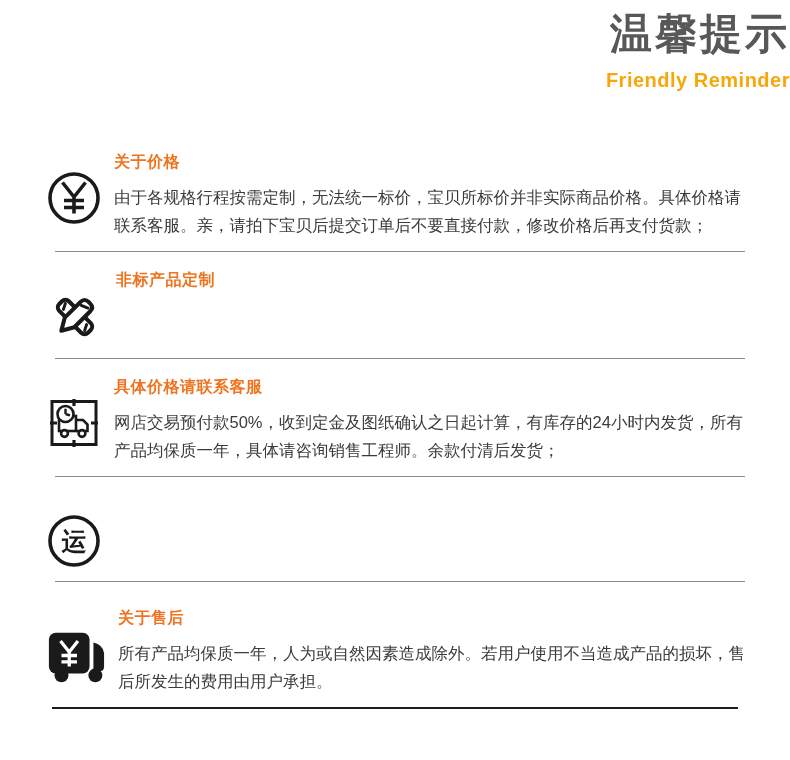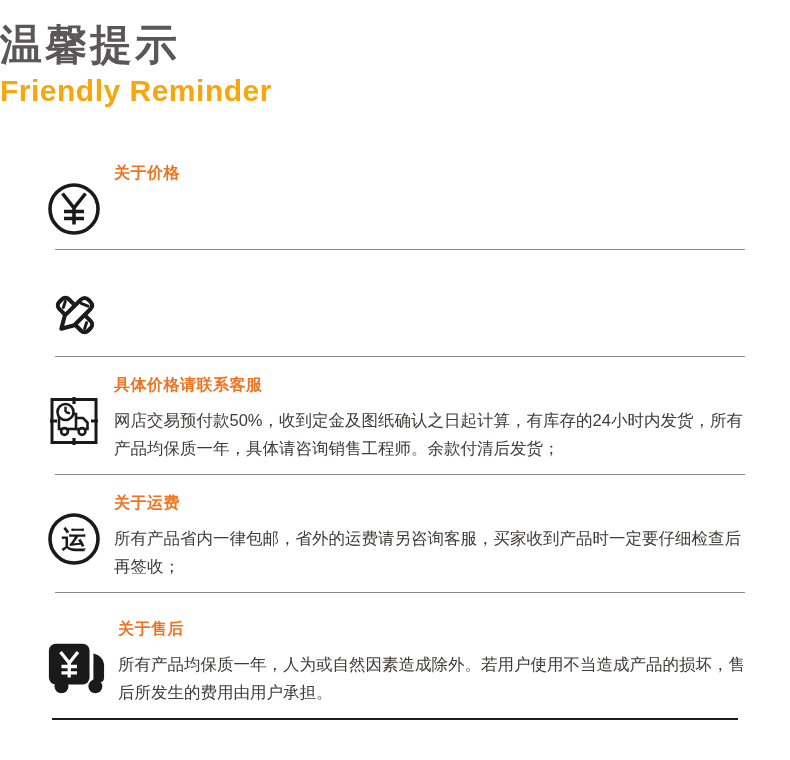--- a/index.html
+++ b/index.html
@@ -10,27 +10,27 @@
     --divider-gray:#8A8A8A;
     --bottom-line:#1C1C1C;
     --icon-black:#1A1A1A;
   }
   *{box-sizing:border-box;}
   html,body{margin:0;padding:0;}
   body{
     width:790px;height:760px;background:#ffffff;overflow:hidden;
     font-family:"Liberation Sans","DejaVu Sans",sans-serif;
   }
-  .header{text-align:left;padding-top:19px;}
+  .header{text-align:right;padding-top:8px;}
   .page-title{
     margin:0;font-size:42px;line-height:52px;font-weight:700;
     letter-spacing:3px;color:var(--title-gray);
   }
   .page-subtitle{
-    margin-top:2px;font-size:30px;line-height:36px;font-weight:700;
+    margin-top:2px;font-size:20px;line-height:36px;font-weight:700;
     letter-spacing:.5px;color:var(--subtitle-amber);
   }
   .sections{margin-top:36px;}
   .section{display:flex;align-items:flex-start;padding:16px 44px 12px 46px;}
   .section.last{padding-top:24px;}
   .icon-col{flex:0 0 56px;margin-top:20px;display:flex;justify-content:center;}
   .icon-col svg{display:block;}
   .text-col{flex:1;margin-left:12px;min-width:0;}
   .sec-heading{
     margin:0 0 9px 0;font-size:16px;line-height:24px;font-weight:700;
@@ -58,20 +58,21 @@
     <div class="icon-col">
       <svg width="56" height="56" viewBox="0 0 56 56" aria-hidden="true">
         <g fill="none" stroke="#1A1A1A" stroke-width="3.6">
           <circle cx="28" cy="28" r="24"></circle>
           <path d="M16.5 12.5 L28 27 M39.5 12.5 L28 27 M28 27 V43.5 M18 30.5 H38 M18 37.5 H38"></path>
         </g>
       </svg>
     </div>
     <div class="text-col">
       <h2 class="sec-heading">关于价格</h2>
+      <p class="sec-body">由于各规格行程按需定制，无法统一标价，宝贝所标价并非实际商品价格。具体价格请联系客服。亲，请拍下宝贝后提交订单后不要直接付款，修改价格后再支付货款；</p>
     </div>
   </section>
   <div class="divider"></div>
 
   <section class="section">
     <div class="icon-col">
       <svg width="58" height="58" viewBox="0 0 60 60" aria-hidden="true">
         <g fill="#ffffff" stroke="#1A1A1A" stroke-width="4.2" stroke-linejoin="round" stroke-linecap="round">
           <g transform="rotate(-45 30 30)">
             <rect x="23" y="9" width="14" height="42" rx="5"></rect>
@@ -79,20 +80,21 @@
             <path d="M27 47 L33 44" stroke-width="3"></path>
           </g>
           <g transform="rotate(45 30 30)">
             <path d="M23 15 q0 -6 6 -6 h2 q6 0 6 6 v23 l-7 12 l-7 -12 z"></path>
             <path d="M26 17 L33 14" stroke-width="3"></path>
           </g>
         </g>
       </svg>
     </div>
     <div class="text-col">
+      <h2 class="sec-heading">非标产品定制</h2>
     </div>
   </section>
   <div class="divider"></div>
 
   <section class="section">
     <div class="icon-col">
       <svg width="56" height="56" viewBox="0 0 56 56" aria-hidden="true">
         <g fill="none" stroke="#1A1A1A">
           <rect x="6" y="6.5" width="44" height="43" stroke-width="3"></rect>
           <path d="M28 4 V11 M28 45 V52 M4 28 H11 M45 28 H52" stroke-width="3.2"></path>
@@ -112,24 +114,20 @@
   </section>
   <div class="divider"></div>
 
   <section class="section">
     <div class="icon-col">
       <svg width="56" height="56" viewBox="0 0 56 56" aria-hidden="true">
         <circle cx="28" cy="28" r="24" fill="none" stroke="#1A1A1A" stroke-width="3.6"></circle>
         <text x="28" y="37" text-anchor="middle" font-size="25" font-weight="bold" fill="#1A1A1A">运</text>
       </svg>
     </div>
-    <div class="text-col">
-      <h2 class="sec-heading">关于运费</h2>
-      <p class="sec-body">所有产品省内一律包邮，省外的运费请另咨询客服，买家收到产品时一定要仔细检查后再签收；</p>
-    </div>
   </section>
   <div class="divider"></div>
 
   <section class="section last">
     <div class="icon-col">
       <svg width="60" height="58" viewBox="0 0 62 58" aria-hidden="true">
         <g fill="#1A1A1A">
           <rect x="3" y="6" width="42" height="42" rx="7"></rect>
           <path d="M49 16 q10 2.5 11 11 v14 q0 5 -5 5 h-6 z"></path>
           <circle cx="16" cy="50" r="7.2"></circle>

